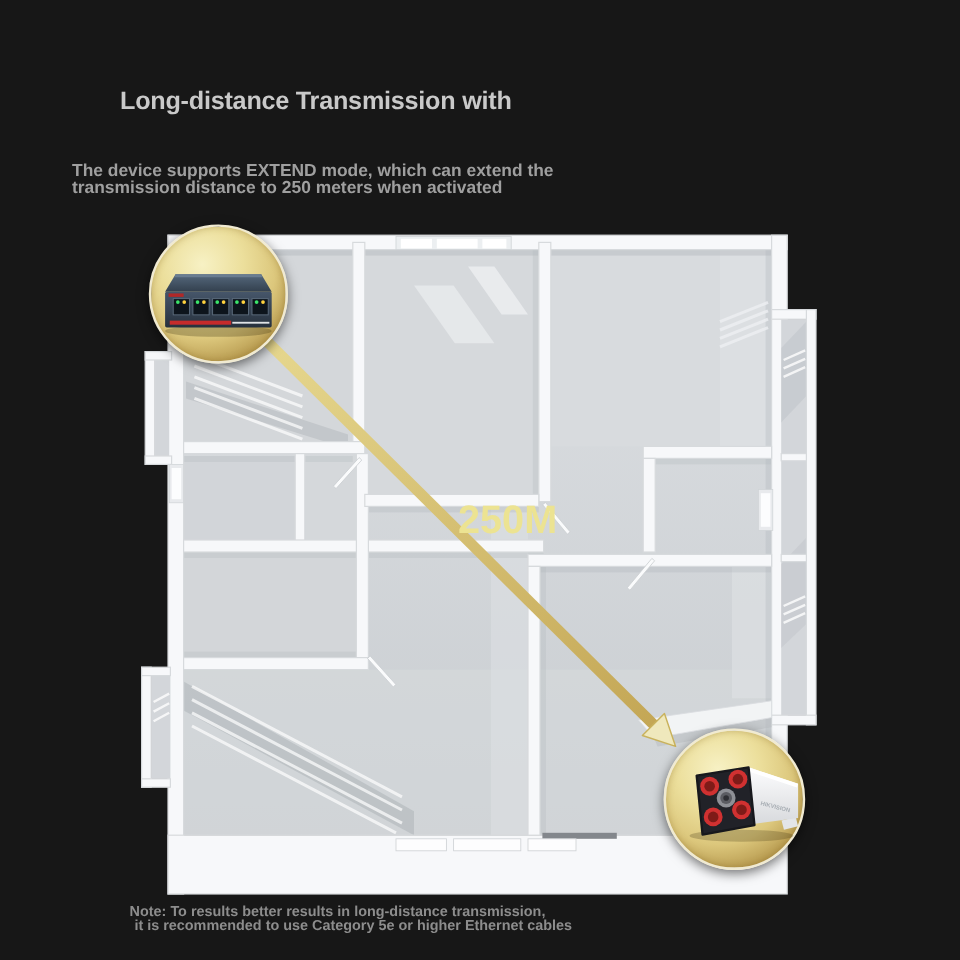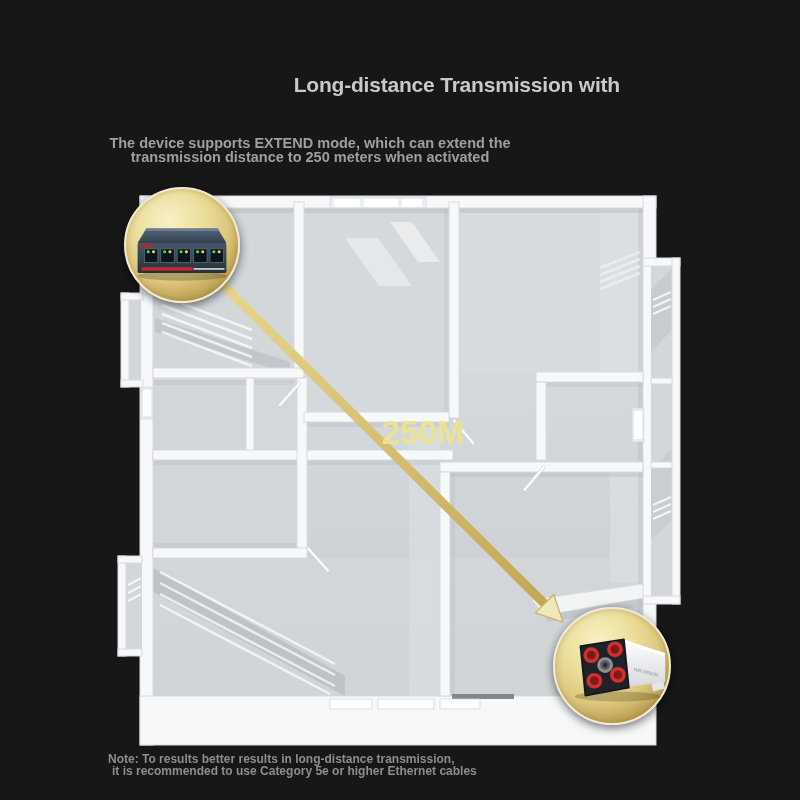--- a/index.html
+++ b/index.html
@@ -3,26 +3,26 @@
 <meta charset="utf-8">
 <style>
   html,body{margin:0;padding:0;}
   body{
     width:800px;height:800px;background:#171717;overflow:hidden;position:relative;
     font-family:"Liberation Sans", sans-serif;
   }
   .stage{position:absolute;left:0;top:0;width:800px;height:800px;}
   
   .title{
-    position:absolute;left:100px;top:74px;width:520px;text-align:right;
+    position:absolute;left:100px;top:74px;width:520px;text-align:left;
     color:#c9c9c9;font-weight:bold;font-size:21px;line-height:21px;letter-spacing:-0.2px;
   }
   .title .l2{transform:translateX(-33px);}
   .subtitle{
-    position:absolute;left:60px;top:137px;width:500px;text-align:center;
+    position:absolute;left:60px;top:137px;width:500px;text-align:left;
     color:#9f9f9f;font-weight:bold;font-size:14.5px;line-height:13.5px;
   }
   
   .note{
     position:absolute;left:108px;top:753px;width:560px;
     color:#8d8d8d;font-weight:bold;font-size:12px;line-height:12px;
   }
   .note .l2{margin-left:4px;}
   
   svg.scene{position:absolute;left:0;top:0;}

